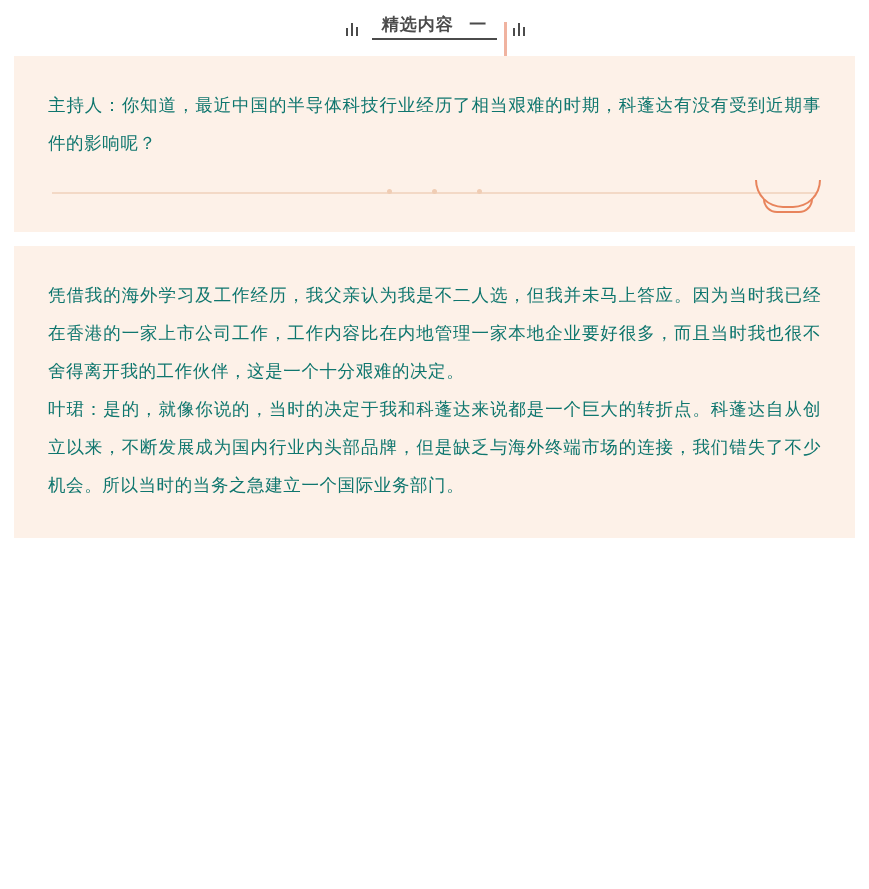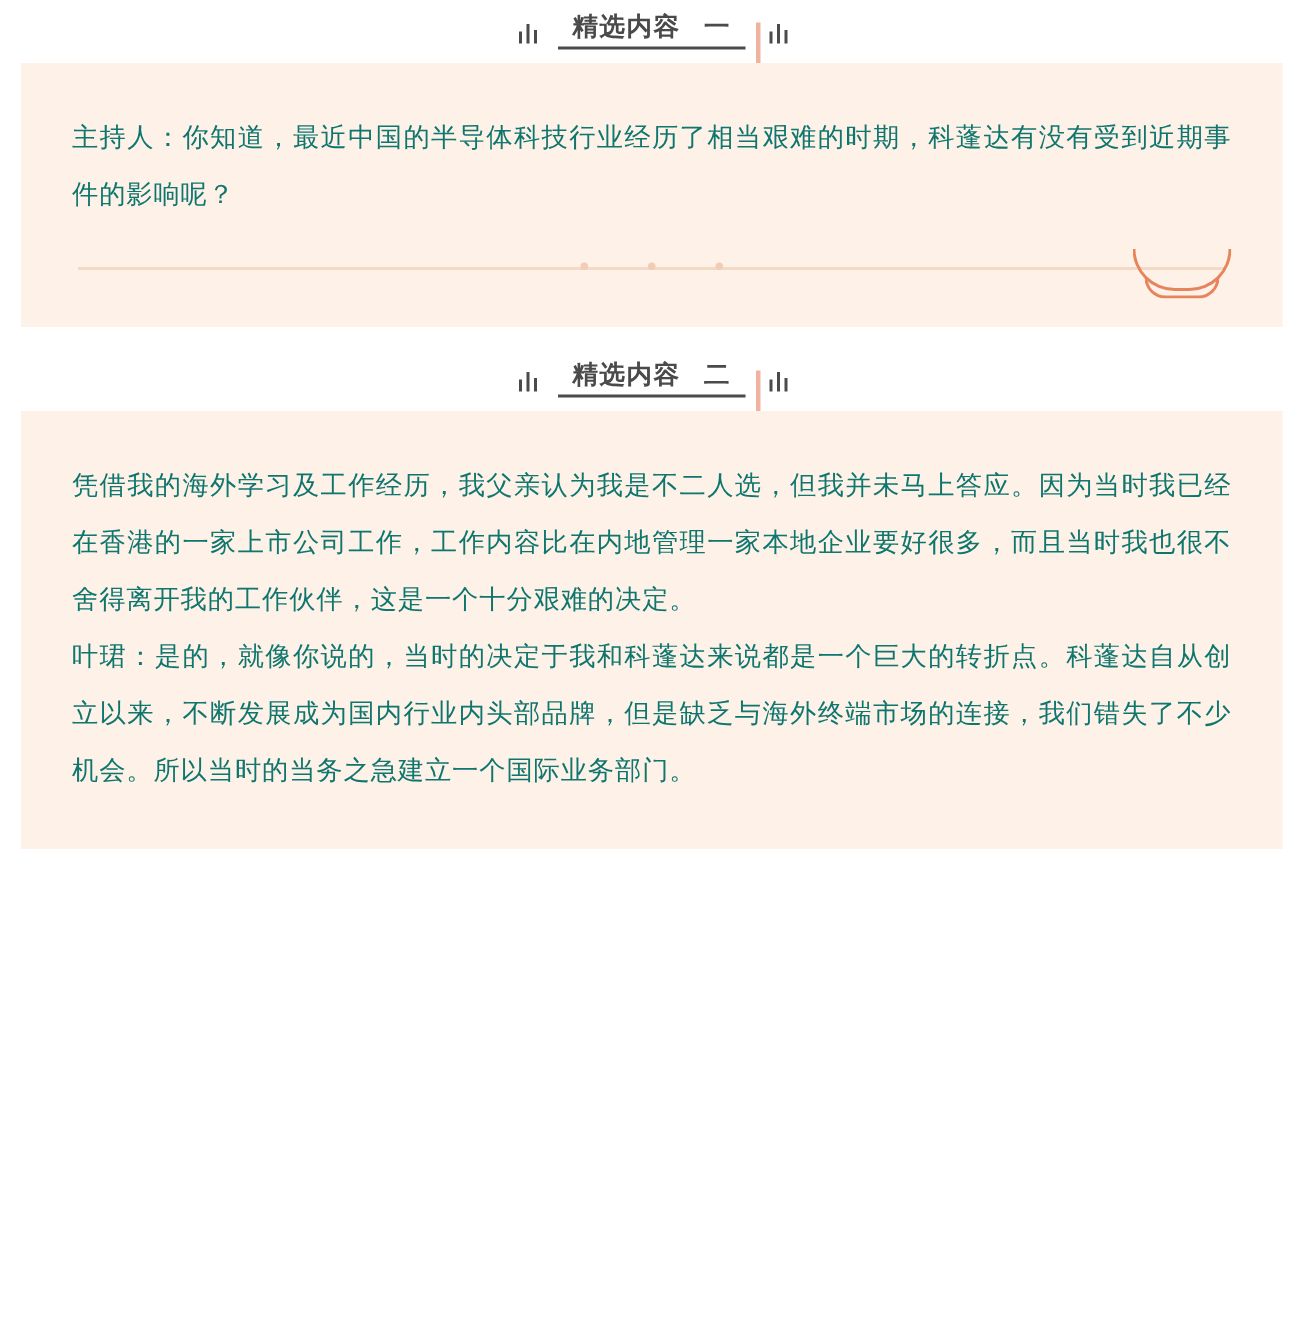--- a/index.html
+++ b/index.html
@@ -15,21 +15,21 @@
   }
   .page {
     position: relative;
     width: 869px;
     box-sizing: border-box;
   }
 
   
   .section-head {
     position: relative;
-    height: 42px;
+    height: 56px;
     display: flex;
     align-items: center;
     justify-content: center;
   }
   .head-inner {
     position: relative;
     display: flex;
     align-items: flex-end;
     padding: 0 14px;
   }
@@ -194,39 +194,19 @@
         <span></span>
         <span></span>
         <span></span>
       </span>
       <span class="swoosh"></span>
     </div>
   </div>
 
   <div class="gap"></div>
 
-  <div class="section-head">
-    <div class="head-inner">
-      <span class="ticks left">
-        <i class="t1"></i>
-          <i class="t2"></i>
-          <i class="t3"></i>
-      </span>
-      <span class="head-title">
-        <span>精选内容</span>
-        <span class="idx">二</span>
-      </span>
-      <span class="ticks right">
-        <i class="t1"></i>
-          <i class="t2"></i>
-          <i class="t3"></i>
-      </span>
-      <span class="head-rule"></span>
-      <span class="accent-bar" style="right:-6px;"></span>
-    </div>
-  </div>
 
   <div class="card">
     <p class="tight">凭借我的海外学习及工作经历，我父亲认为我是不二人选，但我并未马上答应。因为当时我已经在香港的一家上市公司工作，工作内容比在内地管理一家本地企业要好很多，而且当时我也很不舍得离开我的工作伙伴，这是一个十分艰难的决定。</p>
     <p class="tight">叶珺：是的，就像你说的，当时的决定于我和科蓬达来说都是一个巨大的转折点。科蓬达自从创立以来，不断发展成为国内行业内头部品牌，但是缺乏与海外终端市场的连接，我们错失了不少机会。所以当时的当务之急建立一个国际业务部门。</p>
   </div>
 
 </div>
 
 </body></html>

